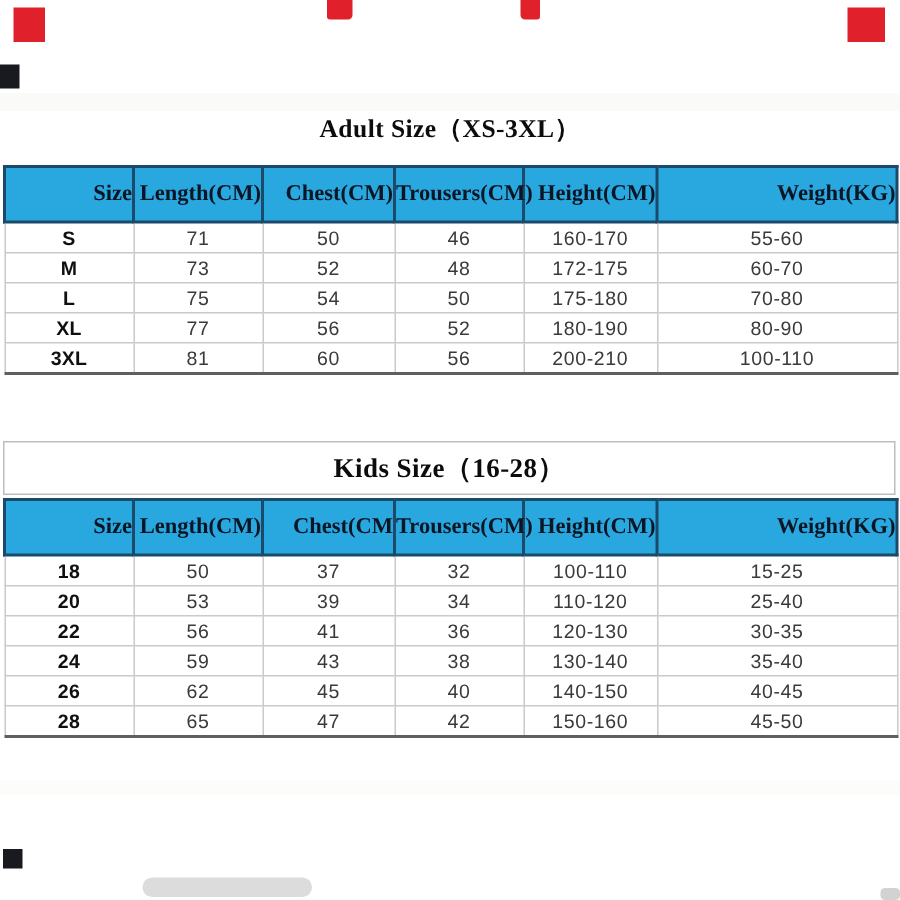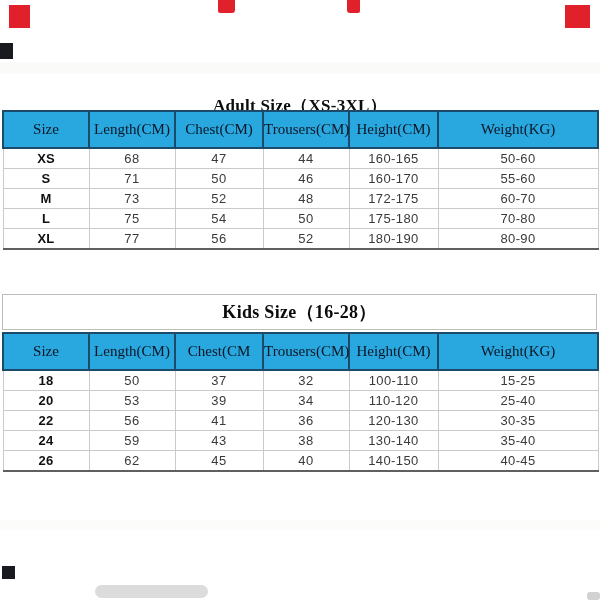--- a/index.html
+++ b/index.html
@@ -22,21 +22,21 @@
   .frag-top-mid-l  { left:218px; top:0;   width:17px; height:13px; border-radius:0 0 3px 2px; }
   .frag-top-mid-r  { left:347px; top:0;   width:13px; height:13px; border-radius:0 0 2px 3px; }
   .frag-top-right  { left:565px; top:5px; width:25px; height:23px; }
   .frag-left-dark  { left:0;    top:43px; width:13px; height:16px; }
   .frag-bot-left   { left:2px;  top:566px; width:13px; height:13px; }
   .gray-bar        { left:95px; top:585px; width:113px; height:13px; background:#dcdcdc; border-radius:7px; }
   .frag-bot-right  { left:587px; top:592px; width:13px; height:8px; background:#d2d2d2; border-radius:3px; }
 
   .section-title {
     position:absolute; left:0; width:600px; text-align:center;
-    font-family:"Liberation Serif", serif; font-weight:bold; color:#0c0c0c;margin-top:20px;
+    font-family:"Liberation Serif", serif; font-weight:bold; color:#0c0c0c;
   }
   #adult-title { top:76px; font-size:17px; line-height:20px; letter-spacing:.3px; }
   #kids-title-box {
     position:absolute; left:2px; top:294px; width:593px; height:34px;
     border:1px solid #bdbdbd; background:#ffffff;
     display:flex; align-items:center; justify-content:center;
   }
   #kids-title-box .kids-title-text {
     font-family:"Liberation Serif", serif; font-weight:bold;
     font-size:18px; color:#0c0c0c; letter-spacing:.3px;
@@ -47,22 +47,22 @@
     border-collapse:collapse; table-layout:fixed;
     border:1px solid #c4c4c4; border-bottom:2px solid #5f5f5f;
   }
   #adult-table { top:110px; }
   #kids-table  { top:332px; }
 
   .size-table th {
     background:#29a8e0;
     border:2px solid #1b4a6b;
     height:35px; padding:0;
-    font-family:"Liberation Serif", serif; font-weight:normal;
-    font-size:15px; color:#0b1524; text-align:center;
+    font-family:"Liberation Serif", serif; font-weight:bold;
+    font-size:15px; color:#0b1524; text-align:right;
   }
   .size-table td {
     border:1px solid #cacaca;
     height:19px; padding:0; line-height:19px;
     font-size:13px; color:#3a3a3a; text-align:center;
     letter-spacing:.4px; background:#ffffff;
   }
   .size-table td.size-cell {
     font-weight:bold; color:#101010; letter-spacing:.2px;
   }
@@ -100,28 +100,20 @@
           <th>Size</th>
           <th>Length(CM)</th>
           <th>Chest(CM)</th>
           <th>Trousers(CM)</th>
           <th>Height(CM)</th>
           <th>Weight(KG)</th>
         </tr>
       </thead>
     <tbody>
         <tr>
-          <td class="size-cell">XS</td>
-          <td>68</td>
-          <td>47</td>
-          <td>44</td>
-          <td>160-165</td>
-          <td>50-60</td>
-        </tr>
-        <tr>
           <td class="size-cell">S</td>
           <td>71</td>
           <td>50</td>
           <td>46</td>
           <td>160-170</td>
           <td>55-60</td>
         </tr>
         <tr>
           <td class="size-cell">M</td>
           <td>73</td>
@@ -139,20 +131,28 @@
           <td>70-80</td>
         </tr>
         <tr>
           <td class="size-cell">XL</td>
           <td>77</td>
           <td>56</td>
           <td>52</td>
           <td>180-190</td>
           <td>80-90</td>
         </tr>
+        <tr>
+          <td class="size-cell">3XL</td>
+          <td>81</td>
+          <td>60</td>
+          <td>56</td>
+          <td>200-210</td>
+          <td>100-110</td>
+        </tr>
       </tbody>
   </table>
 
   <div id="kids-title-box">
     <span class="kids-title-text">Kids Size（16-28）</span>
   </div>
 
   <table class="size-table" id="kids-table">
     <colgroup>
       <col style="width:86px">
@@ -206,16 +206,24 @@
           <td>35-40</td>
         </tr>
         <tr>
           <td class="size-cell">26</td>
           <td>62</td>
           <td>45</td>
           <td>40</td>
           <td>140-150</td>
           <td>40-45</td>
         </tr>
+        <tr>
+          <td class="size-cell">28</td>
+          <td>65</td>
+          <td>47</td>
+          <td>42</td>
+          <td>150-160</td>
+          <td>45-50</td>
+        </tr>
       </tbody>
   </table>
 
 </div>
 
 </body></html>

